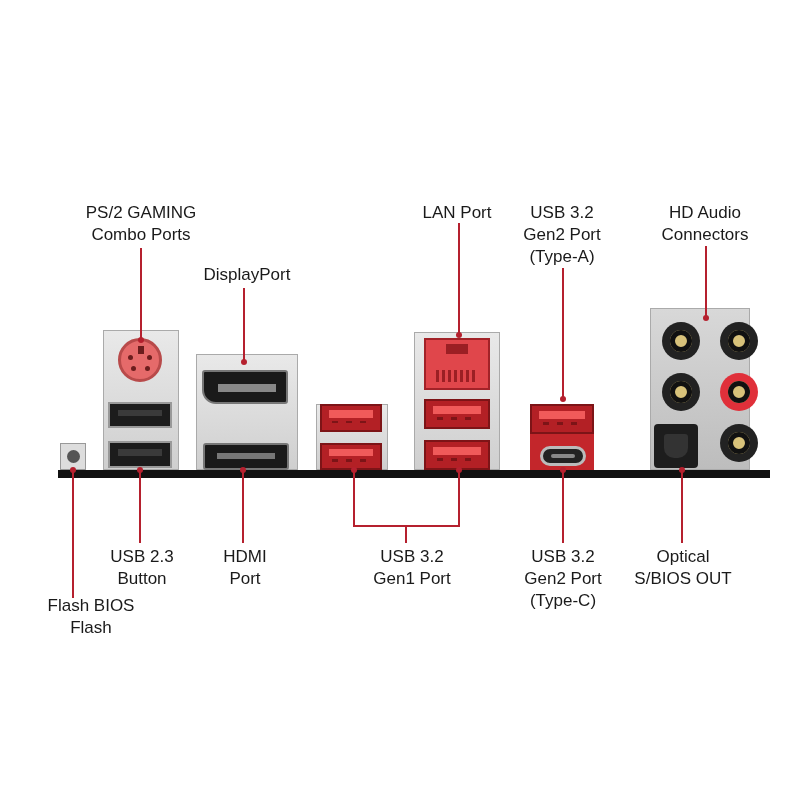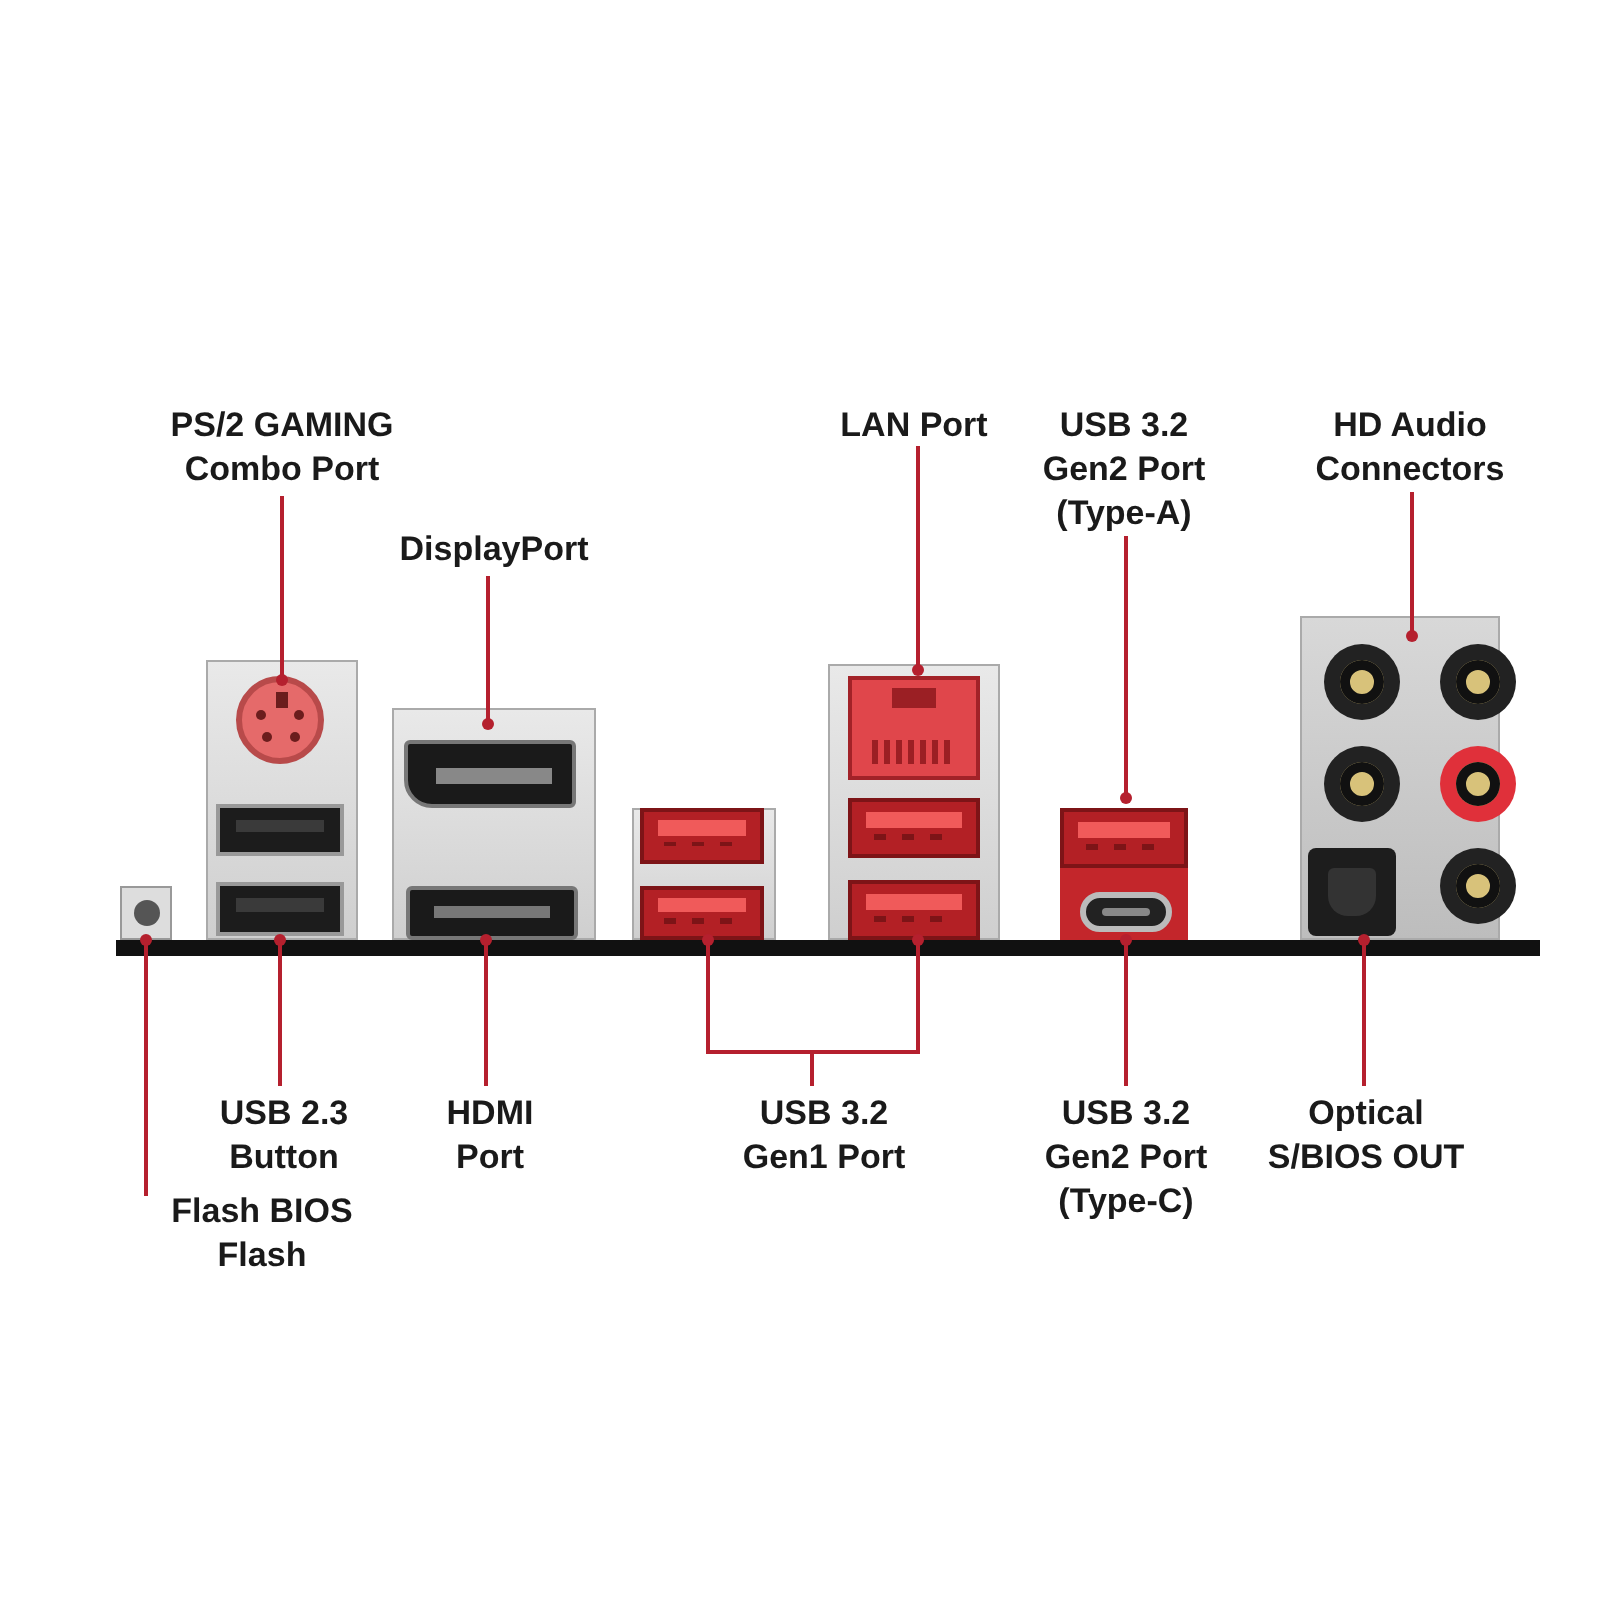--- a/index.html
+++ b/index.html
@@ -1,17 +1,17 @@
 <!DOCTYPE html>
 <html><head>
 <meta charset="utf-8">
 <style>
   html,body{margin:0;padding:0;background:#ffffff;}
   body{width:800px;height:800px;position:relative;overflow:hidden;font-family:"Liberation Sans","DejaVu Sans",sans-serif;}
-  .lbl{position:absolute;font-weight:bold;font-size:17px;line-height:22px;color:#1a1a1a;text-align:center;white-space:nowrap;transform:translateX(-50%);}
+  .lbl{position:absolute;font-weight:normal;font-size:17px;line-height:22px;color:#1a1a1a;text-align:center;white-space:nowrap;transform:translateX(-50%);}
   .lbl span{display:block;}
   .ln{position:absolute;background:#b5202e;}
   .dot{position:absolute;width:6px;height:6px;border-radius:50%;background:#b5202e;transform:translate(-50%,-50%);}
   .plate{position:absolute;background:linear-gradient(180deg,#e9e9e9,#cfcfcf);border:1px solid #aaa;box-sizing:border-box;}
   .usbA{position:absolute;background:#1c1c1c;border:2px solid #999;box-sizing:border-box;}
   .usbA .tongue{position:absolute;left:14%;right:14%;top:25%;height:30%;background:#3a3a3a;}
   .usbR{position:absolute;background:#b32025;border:2px solid #7d1417;box-sizing:border-box;}
   .usbR .tongue{position:absolute;left:12%;right:12%;top:18%;height:32%;background:#f05a5a;}
   .usbR .pins{position:absolute;left:18%;right:18%;top:62%;height:10%;background:repeating-linear-gradient(90deg,#7d1417 0 6px,transparent 6px 14px);}
   .bar{position:absolute;left:58px;top:470px;width:712px;height:8px;background:#111;}
@@ -122,21 +122,21 @@
   <div class="ln" style="left:353px;top:525px;width:107px;height:2px;"></div>
   <div class="ln" style="left:405px;top:525px;width:2px;height:18px;"></div>
   <div class="ln" style="left:562px;top:470px;width:2px;height:73px;"></div>
   <div class="dot" style="left:563px;top:470px;"></div>
   <div class="ln" style="left:681px;top:470px;width:2px;height:73px;"></div>
   <div class="dot" style="left:682px;top:470px;"></div>
 </div>
 
 <div class="lbl" style="left:141px;top:202px;">
   <span>PS/2 GAMING</span>
-  <span>Combo Port</span>
+  <span>Combo Ports</span>
 </div>
 <div class="lbl" style="left:247px;top:264px;">
   <span>DisplayPort</span>
 </div>
 <div class="lbl" style="left:457px;top:202px;">
   <span>LAN Port</span>
 </div>
 <div class="lbl" style="left:562px;top:202px;">
   <span>USB 3.2</span>
   <span>Gen2 Port</span>
@@ -161,16 +161,16 @@
 </div>
 <div class="lbl" style="left:563px;top:546px;">
   <span>USB 3.2</span>
   <span>Gen2 Port</span>
   <span>(Type-C)</span>
 </div>
 <div class="lbl" style="left:683px;top:546px;">
   <span>Optical</span>
   <span>S/BIOS OUT</span>
 </div>
-<div class="lbl" style="left:91px;top:595px;margin-left:40px;">
+<div class="lbl" style="left:91px;top:595px;">
   <span>Flash BIOS</span>
   <span>Flash</span>
 </div>
 
 </body></html>

